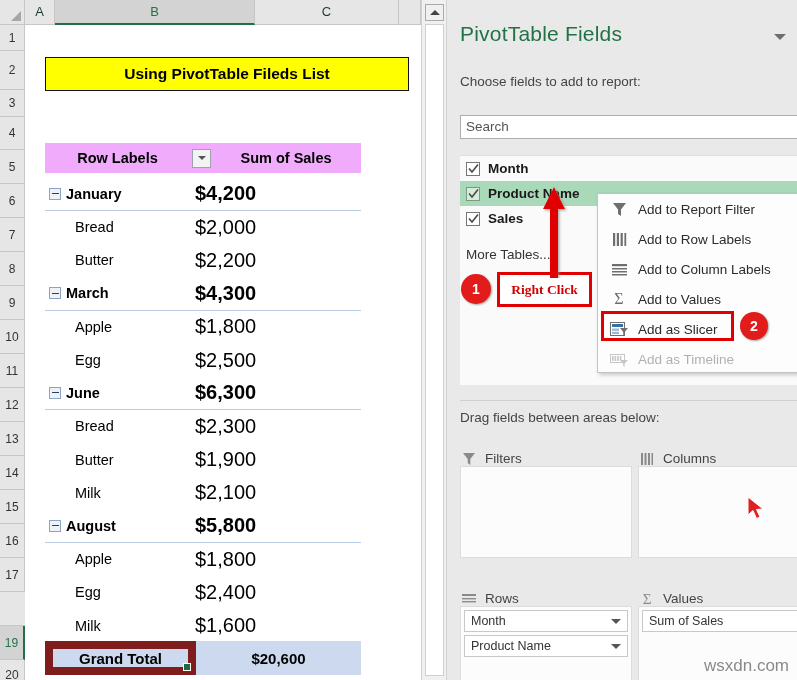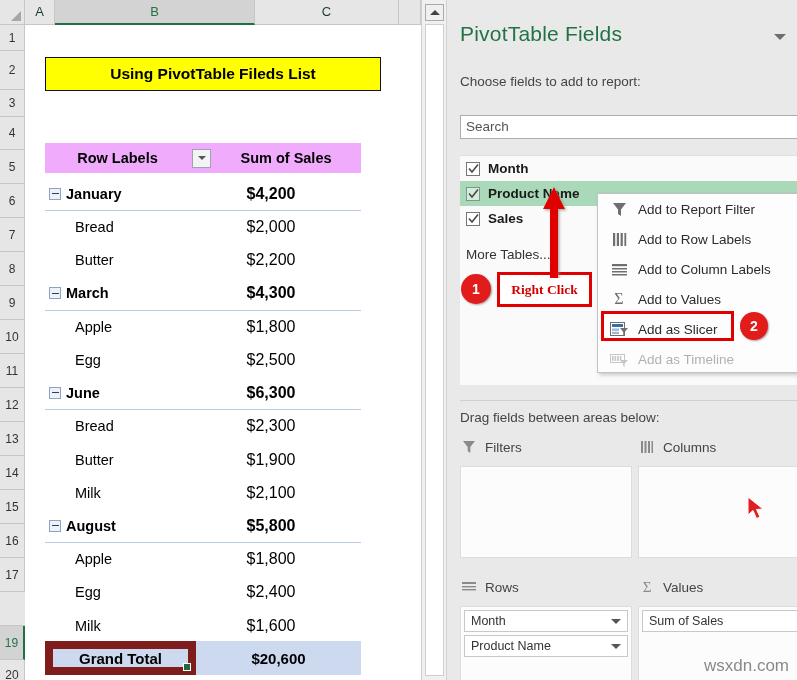--- a/index.html
+++ b/index.html
@@ -39,42 +39,42 @@
     position: absolute; left: 0; width: 25px;
     background: #e6e6e6; border-right: 1px solid #c6c6c6; border-bottom: 1px solid #c6c6c6;
     font-size: 12px; color: #333; text-align: center;
     display: flex; align-items: center; justify-content: center;
   }
   .row-head.active { background: #d3d3d3; color: #217346; border-right: 2px solid #1e7145; }
 
   .grid { position: absolute; left: 25px; top: 25px; width: 396px; height: 655px; background: #fff; overflow: hidden; }
 
   .title-cell {
-    position: absolute; left: 20px; top: 32px; width: 336px; height: 34px;
+    position: absolute; left: 20px; top: 32px; width: 364px; height: 34px;
     background: #ffff00; border: 1px solid #111;
     display: flex; align-items: center; justify-content: center;
     font-weight: bold; font-size: 15.5px; color: #000;
   }
 
   .pt-header {
     position: absolute; left: 20px; top: 118px; width: 316px; height: 30px;
     background: #f0abfc;
     display: flex; align-items: center;
   }
   .pt-header .rl-label { width: 145px; text-align: center; font-weight: bold; font-size: 14.5px; color: #000; }
   .pt-filter-btn {
     width: 19px; height: 19px; background: #f3f3f3; border: 1px solid #9aa4b1;
     display: flex; align-items: center; justify-content: center; margin-left: 2px;
   }
   .pt-filter-btn i { width: 0; height: 0; border-left: 4px solid transparent; border-right: 4px solid transparent; border-top: 4px solid #555; display:block; }
   .pt-header .sos-label { flex: 1; text-align: center; font-weight: bold; font-size: 14.5px; color: #000; }
 
   .pt-row { position: absolute; left: 20px; width: 316px; height: 34px; display: flex; align-items: center; }
   .pt-row .rl { width: 150px; display: flex; align-items: center; font-size: 14.5px; color: #000; padding-left: 4px; }
-  .pt-row .val { flex: 1; text-align: center; padding-right: 14px; font-size: 16px; color: #000; }
+  .pt-row .val { flex: 1; text-align: left; padding-right: 14px; font-size: 20px; color: #000; }
   .pt-row.grp .rl, .pt-row.grp .val { font-weight: bold; }
   .pt-row.grp { border-bottom: 1px solid #b9cbe5; }
   .pt-row .indent { display: inline-block; width: 26px; }
 
   .expbtn {
     width: 12px; height: 12px; background: #eef1f6; border: 1px solid #8ba3c7;
     display: inline-flex; align-items: center; justify-content: center;
     margin-right: 5px; flex: 0 0 auto;
   }
   .expbtn::before { content: ""; display:block; width: 7px; height: 1px; background: #23406b; }
@@ -141,21 +141,21 @@
   }
   .field-item.sel .chk { background: #d7ebdd; border-color: #7a9a86; }
   .chk svg { display: block; }
   .more-tables { height: 30px; display: flex; align-items: center; padding-left: 6px; font-size: 13.5px; color: #333; margin-top: 8px; }
 
   .divider { position: absolute; left: 13px; top: 400px; width: 345px; height: 1px; background: #d0d0d0; }
   .drag-label { position: absolute; left: 13px; top: 410px; font-size: 13.5px; color: #444; }
 
   .areas { position: absolute; left: 13px; top: 440px; width: 345px; height: 240px; }
   .area { position: absolute; width: 172px; }
-  .area-hd { display: flex; align-items: flex-start; height: 26px; font-size: 13.5px; color: #444; }
+  .area-hd { display: flex; align-items: flex-end; height: 26px; font-size: 13.5px; color: #444; }
   .area-hd .ai { width: 18px; height: 14px; margin-right: 7px; display: flex; align-items: center; justify-content: center; }
   .area-body { background: #fcfcfc; border: 1px solid #dcdcdc; }
   .chipwrap { padding: 3px; }
   .chip {
     height: 22px; background: #fff; border: 1px solid #c8c8c8;
     display: flex; align-items: center; font-size: 12.5px; color: #333;
     padding-left: 6px; margin-bottom: 3px; position: relative;
   }
   .chip .cdrop { position: absolute; right: 6px; width: 0; height: 0; border-left: 5px solid transparent; border-right: 5px solid transparent; border-top: 5px solid #555; }
 

